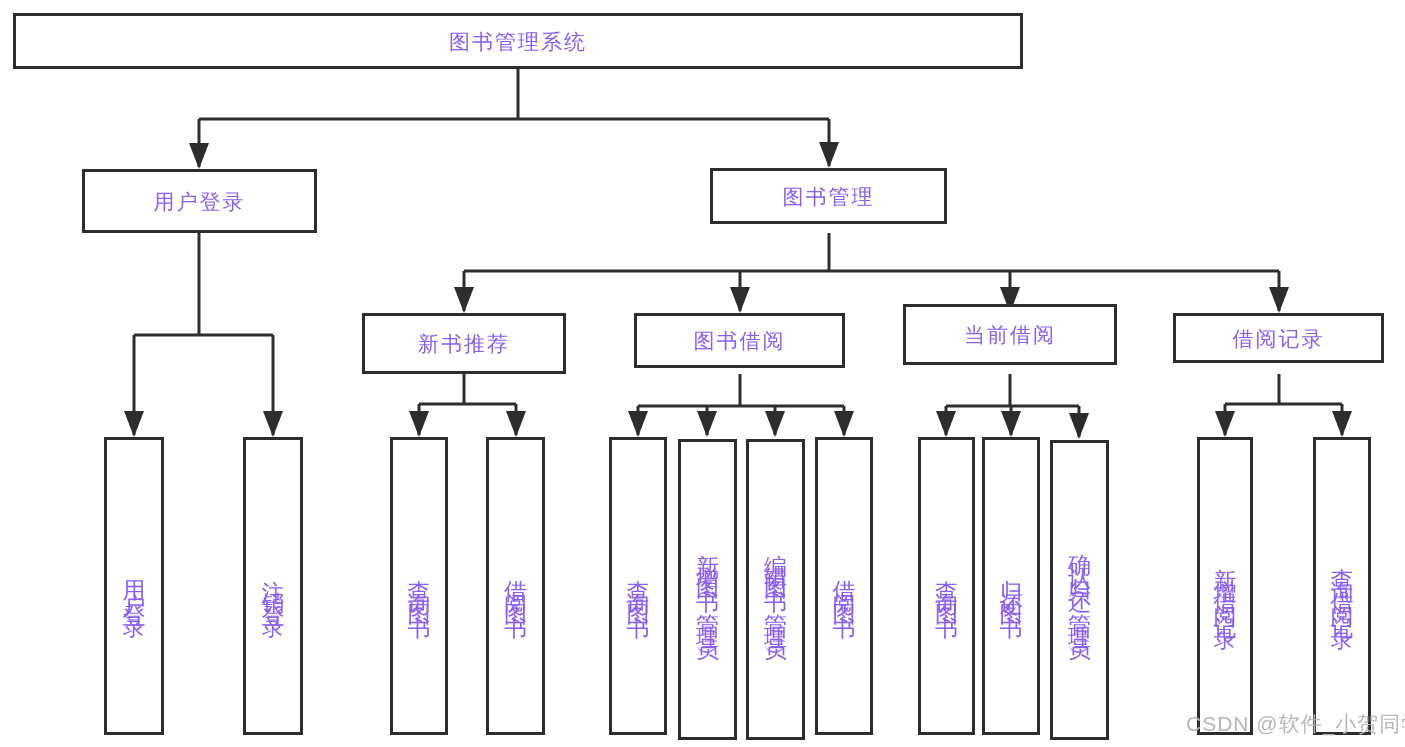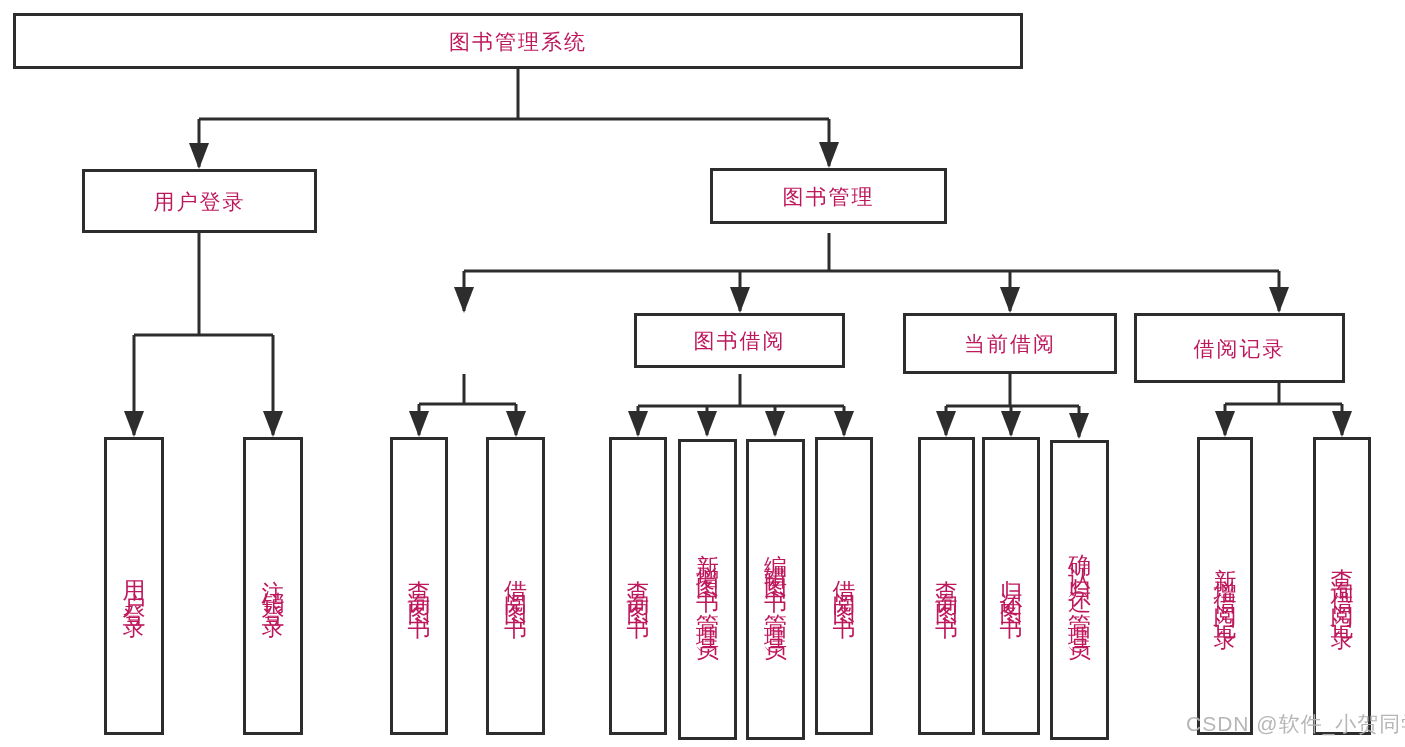--- a/index.html
+++ b/index.html
@@ -21,21 +21,21 @@
     top: 0;
     width: 1405px;
     height: 747px;
     z-index: 1;
   }
   .node {
     position: absolute;
     box-sizing: border-box;
     background: #ffffff;
     border: 3px solid #2d2d2d;
-    color: #be185d;
+    color: #8b5cf6;
     display: flex;
     align-items: center;
     justify-content: center;
     z-index: 2;
     line-height: 1;
   }
   .node.h {
     font-size: 21px;
     letter-spacing: 2px;
     white-space: nowrap;
@@ -127,23 +127,24 @@
       <line x1="1225" y1="404" x2="1225" y2="435" marker-end="url(#arrow)"></line>
       <line x1="1342" y1="404" x2="1342" y2="435" marker-end="url(#arrow)"></line>
     </g>
   </svg>
 
   <div class="node h" style="left:13px;top:13px;width:1010px;height:56px">图书管理系统</div>
 
   <div class="node h" style="left:82px;top:169px;width:235px;height:64px">用户登录</div>
   <div class="node h" style="left:710px;top:168px;width:237px;height:56px">图书管理</div>
 
+  <div class="node h" style="left:362px;top:313px;width:204px;height:61px">新书推荐</div>
   <div class="node h" style="left:634px;top:313px;width:211px;height:55px">图书借阅</div>
-  <div class="node h" style="left:903px;top:313px;width:214px;height:61px">当前借阅</div>
-  <div class="node h" style="left:1134px;top:313px;width:211px;height:70px">借阅记录</div>
+  <div class="node h" style="left:903px;top:304px;width:214px;height:61px">当前借阅</div>
+  <div class="node h" style="left:1173px;top:313px;width:211px;height:50px">借阅记录</div>
 
   <div class="node v" style="left:104px;top:437px;width:60px;height:298px">用户登录</div>
   <div class="node v" style="left:243px;top:437px;width:60px;height:298px">注销登录</div>
 
   <div class="node v" style="left:390px;top:437px;width:58px;height:298px">查询图书</div>
   <div class="node v" style="left:486px;top:437px;width:59px;height:298px">借阅图书</div>
 
   <div class="node v" style="left:609px;top:437px;width:58px;height:298px">查询图书</div>
   <div class="node v" style="left:678px;top:439px;width:59px;height:301px">新增图书（管理员）</div>
   <div class="node v" style="left:746px;top:439px;width:59px;height:301px">编辑图书（管理员）</div>

